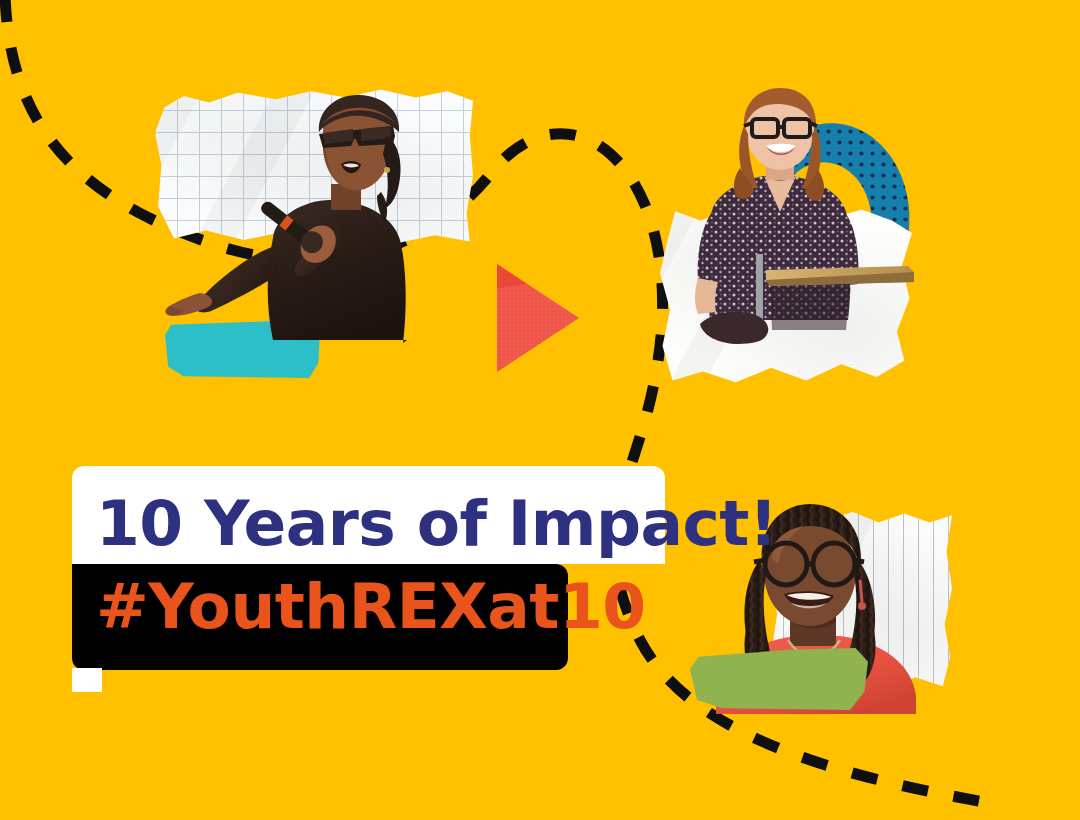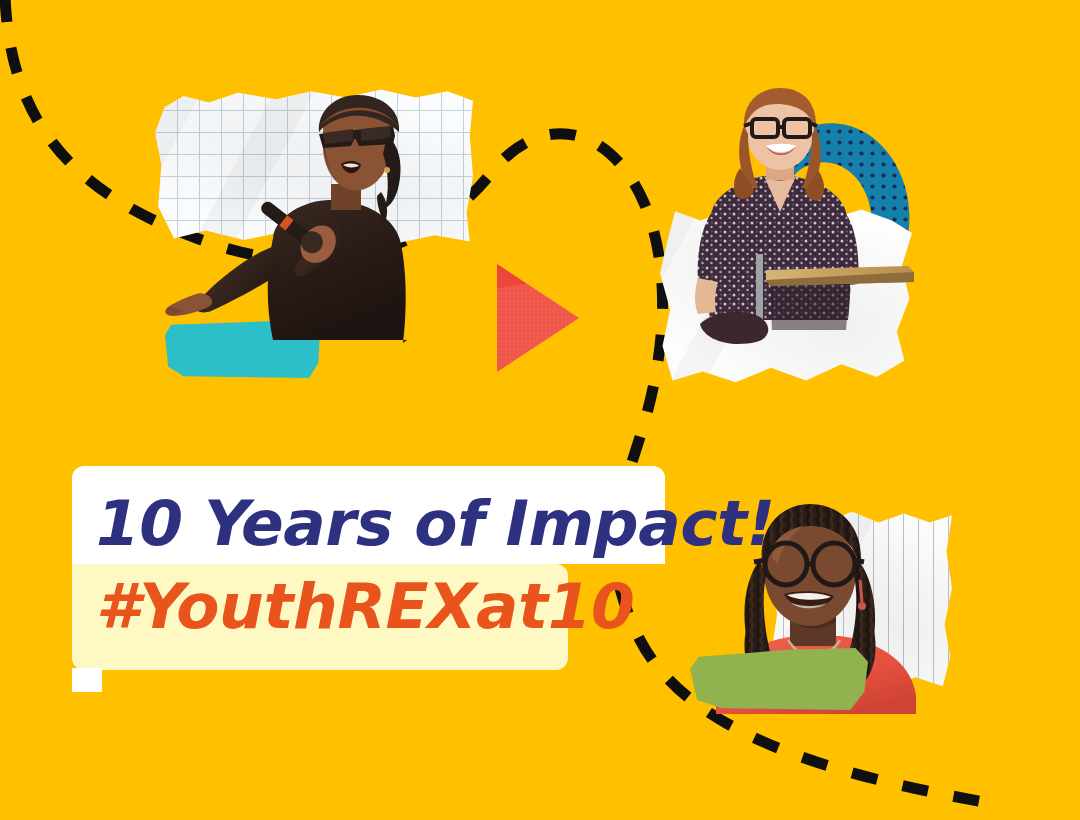--- a/index.html
+++ b/index.html
@@ -10,21 +10,20 @@
   }
   body {
     font-family: "Liberation Sans", sans-serif;
   }
   #poster {
     position: relative;
     width: 1000px;
     height: 820px;
     overflow: hidden;
     background: #ffc000;
-    font-style: italic;
   }
   .layer { position: absolute; }
 
   
   #dashed-path {
     position: absolute;
     left: 0; top: 0;
     width: 1080px; height: 820px;
     z-index: 4;
     pointer-events: none;
@@ -74,21 +73,21 @@
   #headline-row-1 {
     position: relative;
     background: #ffffff;
     width: 593px;
     border-radius: 12px 12px 0 0;
     padding: 18px 0 0 0;
     box-sizing: border-box;
   }
   #headline-row-2 {
     position: relative;
-    background: #fef9c3;
+    background: #000000;
     width: 496px;
     border-radius: 0 12px 12px 12px;
     padding: 0 14px 20px 0;
     box-sizing: border-box;
   }
   
   #headline-notch {
     position: absolute;
     left: 0; top: 104px;
     width: 30px; height: 24px;

